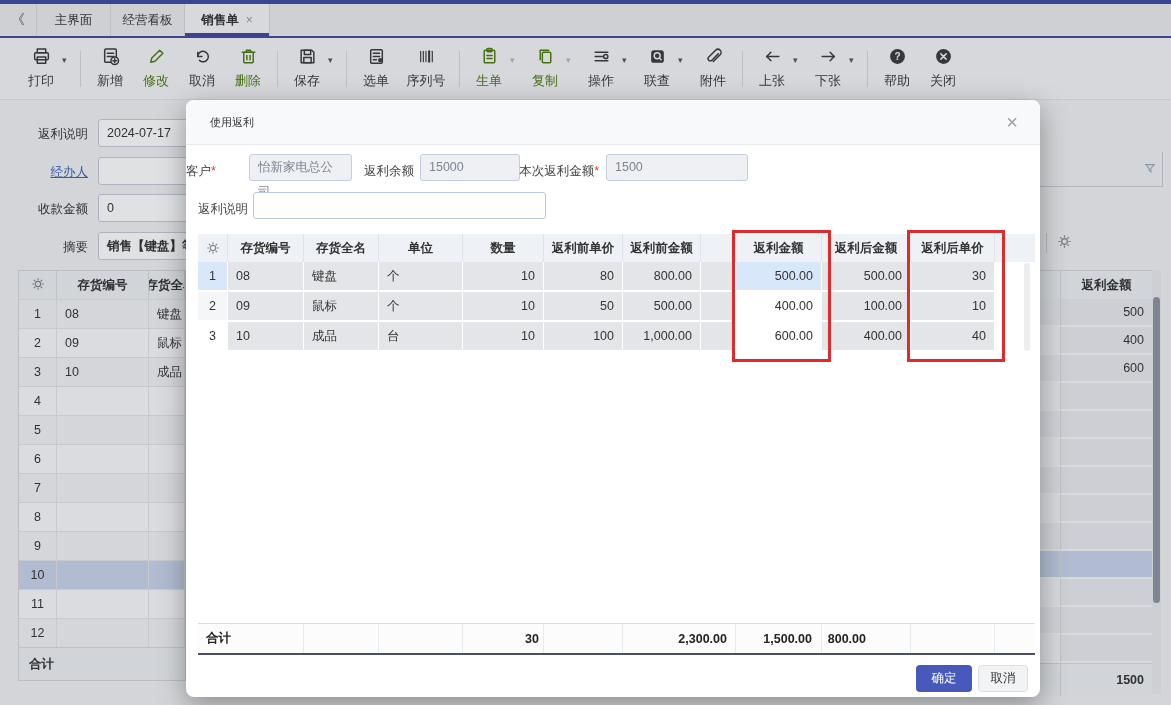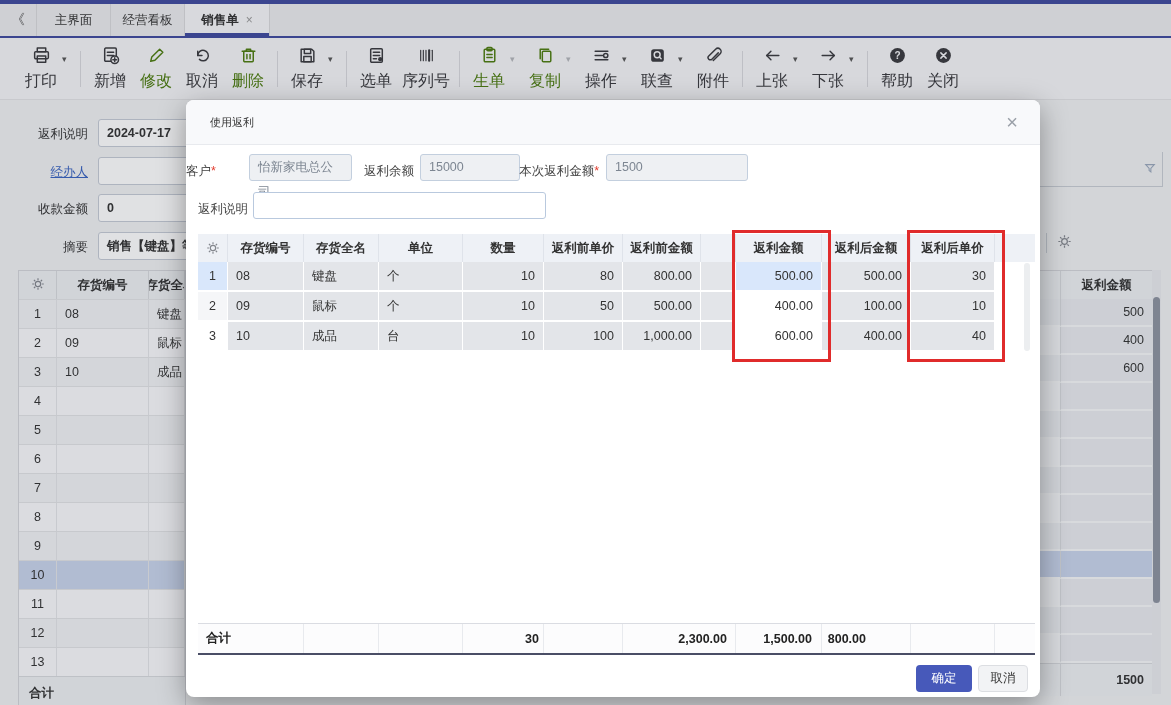--- a/index.html
+++ b/index.html
@@ -14,30 +14,30 @@
        color:#333;position:relative;}
   .tab:last-of-type{border-right:1px solid #d9d9db;}
   .tab.active{background:#f6f6f8;font-weight:bold;box-shadow:inset 0 -3px 0 var(--accent);width:84px;}
   .tab .x{font-size:12px;color:#999;margin-left:7px;font-weight:normal;}
   
   .toolbar{position:absolute;left:0;top:38px;width:100%;height:62px;background:#f5f5f7;
            display:flex;align-items:center;padding-left:18px;box-sizing:border-box;border-bottom:1px solid #e3e3e6;}
   .tgroup{display:flex;align-items:flex-start;}
   .tbtn{width:46px;display:flex;flex-direction:column;align-items:center;color:#3a3a3e;cursor:pointer;}
   .tbtn svg{width:19px;height:19px;stroke:currentColor;fill:none;stroke-width:1.4;stroke-linecap:round;stroke-linejoin:round;}
-  .tbtn .tlbl{font-size:16px;margin-top:3px;white-space:nowrap;}
+  .tbtn .tlbl{font-size:13px;margin-top:3px;white-space:nowrap;}
   .tbtn.disabled{color:#4d7c0f;cursor:default;}
   .caret{font-size:9px;color:#555;margin:8px 2px 0 -2px;width:10px;}
   .caret.dis{color:#b4b6bb;}
   .tsep{width:1px;height:36px;background:#d8d8dc;margin:0 6px;align-self:center;}
   
   .flbl{position:absolute;width:78px;text-align:right;color:#333;}
   .flbl.link{color:var(--link);text-decoration:underline;cursor:pointer;}
   .finput{position:absolute;left:98px;width:120px;height:28px;box-sizing:border-box;background:#fff;
-          border:1px solid #c5cbd6;border-radius:3px;line-height:26px;padding:0 8px;color:#333;font-weight:bold;}
+          border:1px solid #c5cbd6;border-radius:3px;line-height:26px;padding:0 8px;color:#333;}
   
   .rfield{position:absolute;left:1040px;width:123px;box-sizing:border-box;border-bottom:1px solid #c9cdd4;
           border-right:1px solid #c9cdd4;display:flex;align-items:center;justify-content:space-between;padding:0 6px 0 2px;background:transparent;}
   .funnel svg{width:12px;height:12px;stroke:#9aa8bc;fill:none;stroke-width:1.3;}
   .gearbtn svg{width:17px;height:17px;stroke:#84878e;fill:none;stroke-width:1.3;cursor:pointer;}
   .vsep{position:absolute;width:1px;height:20px;background:#c9cdd4;}
   
   .bgtable{position:absolute;left:18px;top:270px;width:168px;border:1px solid #d4d6da;box-sizing:border-box;}
   .bghead{display:flex;height:28px;background:#eef0f3;font-weight:bold;}
   .bghead>div{display:flex;align-items:center;justify-content:center;border-right:1px solid #d8dade;box-sizing:border-box;overflow:hidden;white-space:nowrap;}
@@ -373,25 +373,20 @@
     <div class="bgrow even">
         <div class="bgc0">11</div>
         <div class="bgc1"></div>
         <div class="bgc2"></div>
       </div>
     <div class="bgrow odd">
         <div class="bgc0">12</div>
         <div class="bgc1"></div>
         <div class="bgc2"></div>
       </div>
-    <div class="bgrow even">
-        <div class="bgc0">13</div>
-        <div class="bgc1"></div>
-        <div class="bgc2"></div>
-      </div>
     <div class="bgtotal">
         <div style="padding-left:10px;">合计</div>
       </div>
   </div>
 
   <div class="rtable">
     <div class="rhead">
       <div class="rca"></div>
       <div class="rcb">返利金额</div>
     </div>

